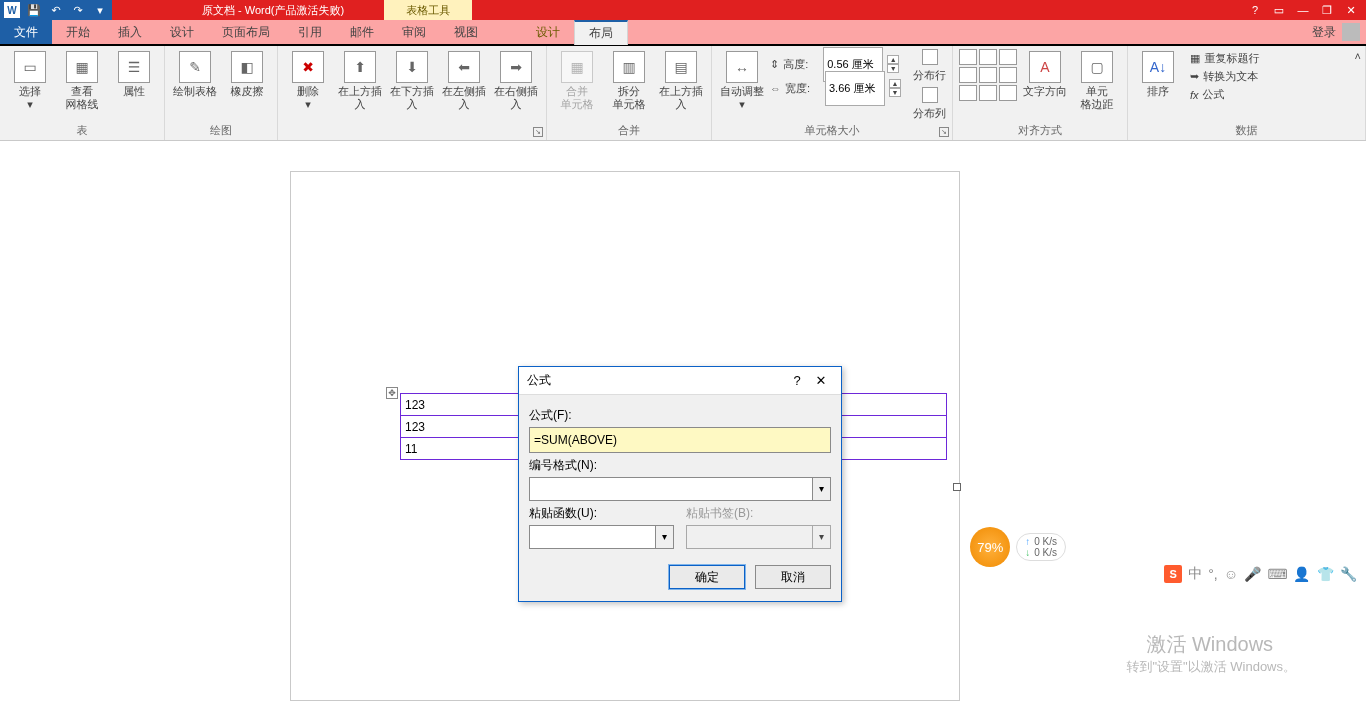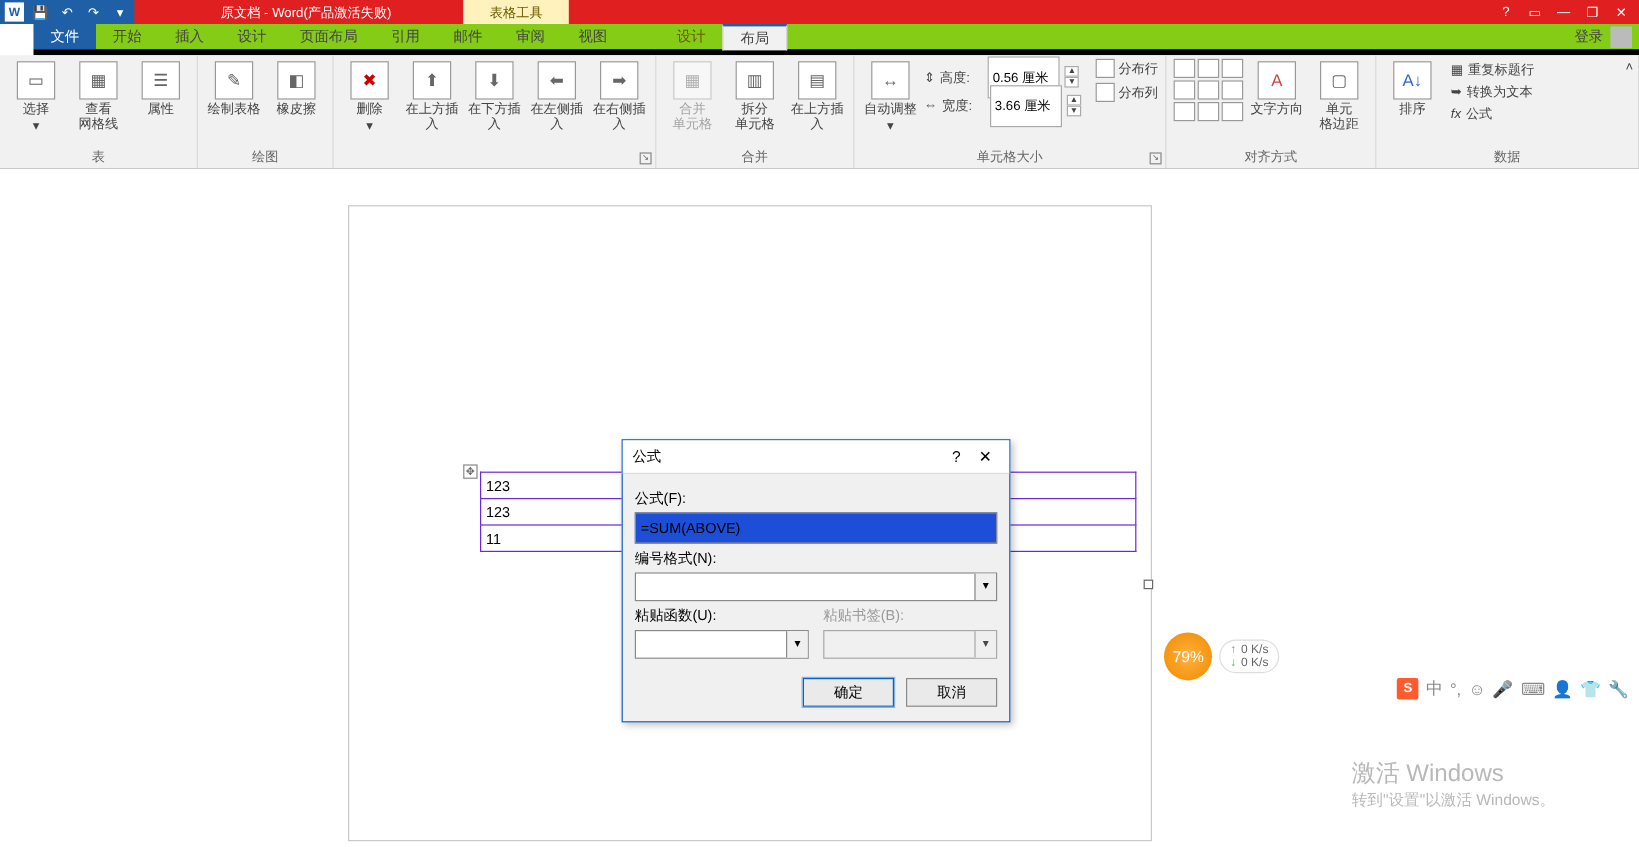--- a/index.html
+++ b/index.html
@@ -3,28 +3,28 @@
 <meta charset="utf-8">
 <style>
   * { box-sizing: border-box; margin: 0; padding: 0; font-family: "Microsoft YaHei", "Segoe UI", sans-serif; }
   body { width: 1366px; height: 706px; background: #fff; overflow: hidden; position: relative; }
 
   
   .titlebar { height: 20px; background: #e02020; display: flex; align-items: center; font-size: 11px; color: #fff; }
   .titlebar .qat { background: #1e5fa6; height: 20px; display: flex; align-items: center; padding: 0 4px; gap: 6px; }
   .titlebar .qat .wicon { width: 16px; height: 16px; background: #fff; color: #1e5fa6; display: flex; align-items: center; justify-content: center; font-weight: bold; font-size: 10px; }
   .titlebar .qat .qbtn { width: 16px; height: 16px; display: flex; align-items: center; justify-content: center; cursor: pointer; }
-  .titlebar .doc-title { flex: 0 0 auto; margin-left: 72px; }
+  .titlebar .doc-title { flex: 0 0 auto; margin-left: 90px; }
   .titlebar .spacer { flex: 1; }
-  .titlebar .tool-tab { background: #fff2bd; color: #6b5b00; height: 20px; padding: 0 22px; display: flex; align-items: center; margin-left: 60px; }
+  .titlebar .tool-tab { background: #fff2bd; color: #6b5b00; height: 20px; padding: 0 22px; display: flex; align-items: center; margin-left: 40px; }
   .titlebar .winbtns { display: flex; gap: 10px; padding: 0 8px; color: #fff; }
   .titlebar .winbtns span { cursor: pointer; width: 14px; text-align: center; }
 
   
-  .menutabs { height: 26px; background: #84cc16; border-bottom: 5px solid #000000; display: flex; align-items: stretch; font-size: 12px; margin-left: 28px; }
+  .menutabs { height: 26px; background: #fca5a5; border-bottom: 2px solid #000000; display: flex; align-items: stretch; font-size: 12px; }
   .menutabs .file { background: #1e5fa6; color: #fff; padding: 0 14px; display: flex; align-items: center; }
   .menutabs .tab { padding: 0 14px; display: flex; align-items: center; color: #444; cursor: pointer; }
   .menutabs .tab.sub-design { color: #6b5b00; }
   .menutabs .tab.active { border-top: 2px solid #1e5fa6; border-left: 1px solid #d4d4d4; border-right: 1px solid #d4d4d4; background: #f1f1f1; margin-bottom: -1px; }
   .menutabs .right { margin-left: auto; display: flex; align-items: center; gap: 6px; padding-right: 6px; color: #444; }
   .menutabs .avatar { width: 18px; height: 18px; background: #bbb; }
 
   
   .ribbon { height: 95px; background: #f1f1f1; border-bottom: 1px solid #c9c9c9; display: flex; font-size: 11px; color: #444; }
   .group { border-right: 1px solid #d9d9d9; display: flex; flex-direction: column; padding: 3px 6px 0; position: relative; }
@@ -37,40 +37,40 @@
   .rbtn.disabled { opacity: .45; }
   .small-gallery { display: flex; flex-direction: column; gap: 2px; }
   .sg-row { display: flex; gap: 2px; }
   .sg-cell { width: 18px; height: 16px; border: 1px solid #999; background: #fff; }
   .dim-row { display: flex; align-items: center; gap: 4px; height: 22px; }
   .dim-row .dlabel { width: 36px; }
   .dim-row input { width: 60px; height: 35px; font-size: 11px; border: 1px solid #aaa; padding: 0 3px; }
   .spin { display: flex; flex-direction: column; }
   .spin span { width: 12px; height: 9px; border: 1px solid #aaa; font-size: 7px; line-height: 7px; text-align: center; background: #fff; }
   .dist-col { display: flex; flex-direction: column; gap: 4px; margin-left: 8px; }
-  .dist-col div { display: flex; align-items: center; gap: 3px; }
+  .dist-col div { display: flex; align-items: center; gap: 3px; flex-direction: column; }
   .dist-icon { width: 16px; height: 16px; border: 1px solid #999; background: #fff; }
   .datagrp { display: flex; flex-direction: column; gap: 3px; padding: 2px 4px; }
   .datagrp div { display: flex; align-items: center; gap: 4px; }
 
   
   .docwrap { position: absolute; top: 141px; left: 0; right: 0; bottom: 0; background: #fff; overflow: hidden; }
   .page { position: absolute; left: 290px; top: 30px; width: 670px; height: 530px; border: 1px solid #c9c9c9; background: #fff; }
   .tbl { position: absolute; left: 400px; top: 252px; border-collapse: collapse; }
   .tbl td { border: 1px solid #6d28d9; width: 182px; height: 22px; font-size: 12px; padding: 0 4px; }
   .movehandle { position: absolute; left: 386px; top: 246px; width: 12px; height: 12px; border: 1px solid #888; font-size: 9px; line-height: 10px; text-align: center; color: #666; background: #fff; }
 
   
   .dialog { position: absolute; left: 518px; top: 225px; width: 324px; background: #f0f0f0; border: 1px solid #0b61c7; box-shadow: 2px 2px 6px rgba(0,0,0,.25); font-size: 12px; }
   .dialog .dtitle { height: 28px; display: flex; align-items: center; padding: 0 8px; background: #fff; border-bottom: 1px solid #ddd; }
   .dialog .dtitle .t { flex: 1; font-weight: normal; }
   .dialog .dtitle .h, .dialog .dtitle .x { width: 24px; text-align: center; cursor: pointer; font-size: 13px; }
   .dialog .dbody { padding: 8px 10px 12px; }
   .dialog label { display: block; margin: 4px 0 3px; }
-  .dialog input[type=text] { width: 100%; height: 22px; border: 1px solid #8a8a8a; padding: 12px 4px; font-size: 12px; background: #1d4ed8; }
+  .dialog input[type=text] { width: 100%; height: 22px; border: 1px solid #8a8a8a; padding: 12px 4px; font-size: 12px; background: #fef9c3; }
   .dialog .combo { width: 100%; height: 24px; border: 1px solid #8a8a8a; background: #fff; display: flex; }
   .dialog .combo .cval { flex: 1; }
   .dialog .combo .carrow { width: 18px; border-left: 1px solid #8a8a8a; background: #efefef; text-align: center; line-height: 22px; font-size: 10px; }
   .dialog .row2 { display: flex; gap: 12px; }
   .dialog .row2 > div { flex: 1; }
   .dialog .row2 .combo { width: 100%; }
   .dialog .row2 .disabled .combo { background: #f0f0f0; opacity: .7; }
   .dialog .dbtns { display: flex; justify-content: flex-end; gap: 10px; margin-top: 16px; }
   .dialog .dbtns button { width: 76px; height: 24px; border: 1px solid #8a8a8a; background: #eaeaea; font-size: 12px; cursor: pointer; }
   .dialog .dbtns button.primary { border: 1px solid #0b61c7; outline: 1px solid #7fb4ea; margin-left: 20px; }
@@ -79,21 +79,21 @@
   .speedwidget { position: absolute; right: 300px; top: 386px; display: flex; align-items: center; gap: 6px; }
   .speedwidget .circle { width: 40px; height: 40px; border-radius: 50%; background: radial-gradient(circle,#ffb13d,#f08a00); color: #fff; display: flex; align-items: center; justify-content: center; font-size: 13px; }
   .speedwidget .rates { background: #fff; border: 1px solid #ddd; border-radius: 14px; padding: 2px 8px; font-size: 10px; color: #666; }
   .speedwidget .rates div { display: flex; align-items: center; gap: 4px; }
   .up { color: #4aa3ff; } .dn { color: #4ac26b; }
 
   .ime { position: absolute; right: 8px; top: 424px; display: flex; gap: 6px; align-items: center; color: #888; font-size: 14px; }
   .ime .sogou { width: 18px; height: 18px; background: #ff5b2e; color: #fff; font-size: 11px; font-weight: bold; display: flex; align-items: center; justify-content: center; border-radius: 2px; }
 
   .activate { position: absolute; right: 70px; bottom: 30px; text-align: left; color: #b8b8b8; font-size: 13px; }
-  .activate .big { font-size: 20px; }
+  .activate .big { font-size: 20px; margin-left: 20px; }
 
   .resize-sq { position: absolute; left: 953px; top: 342px; width: 8px; height: 8px; border: 1px solid #666; background: #fff; }
 </style>
 </head>
 <body>
 
 <div class="titlebar">
   <div class="qat">
     <div class="wicon">W</div>
     <div class="qbtn">💾</div>

